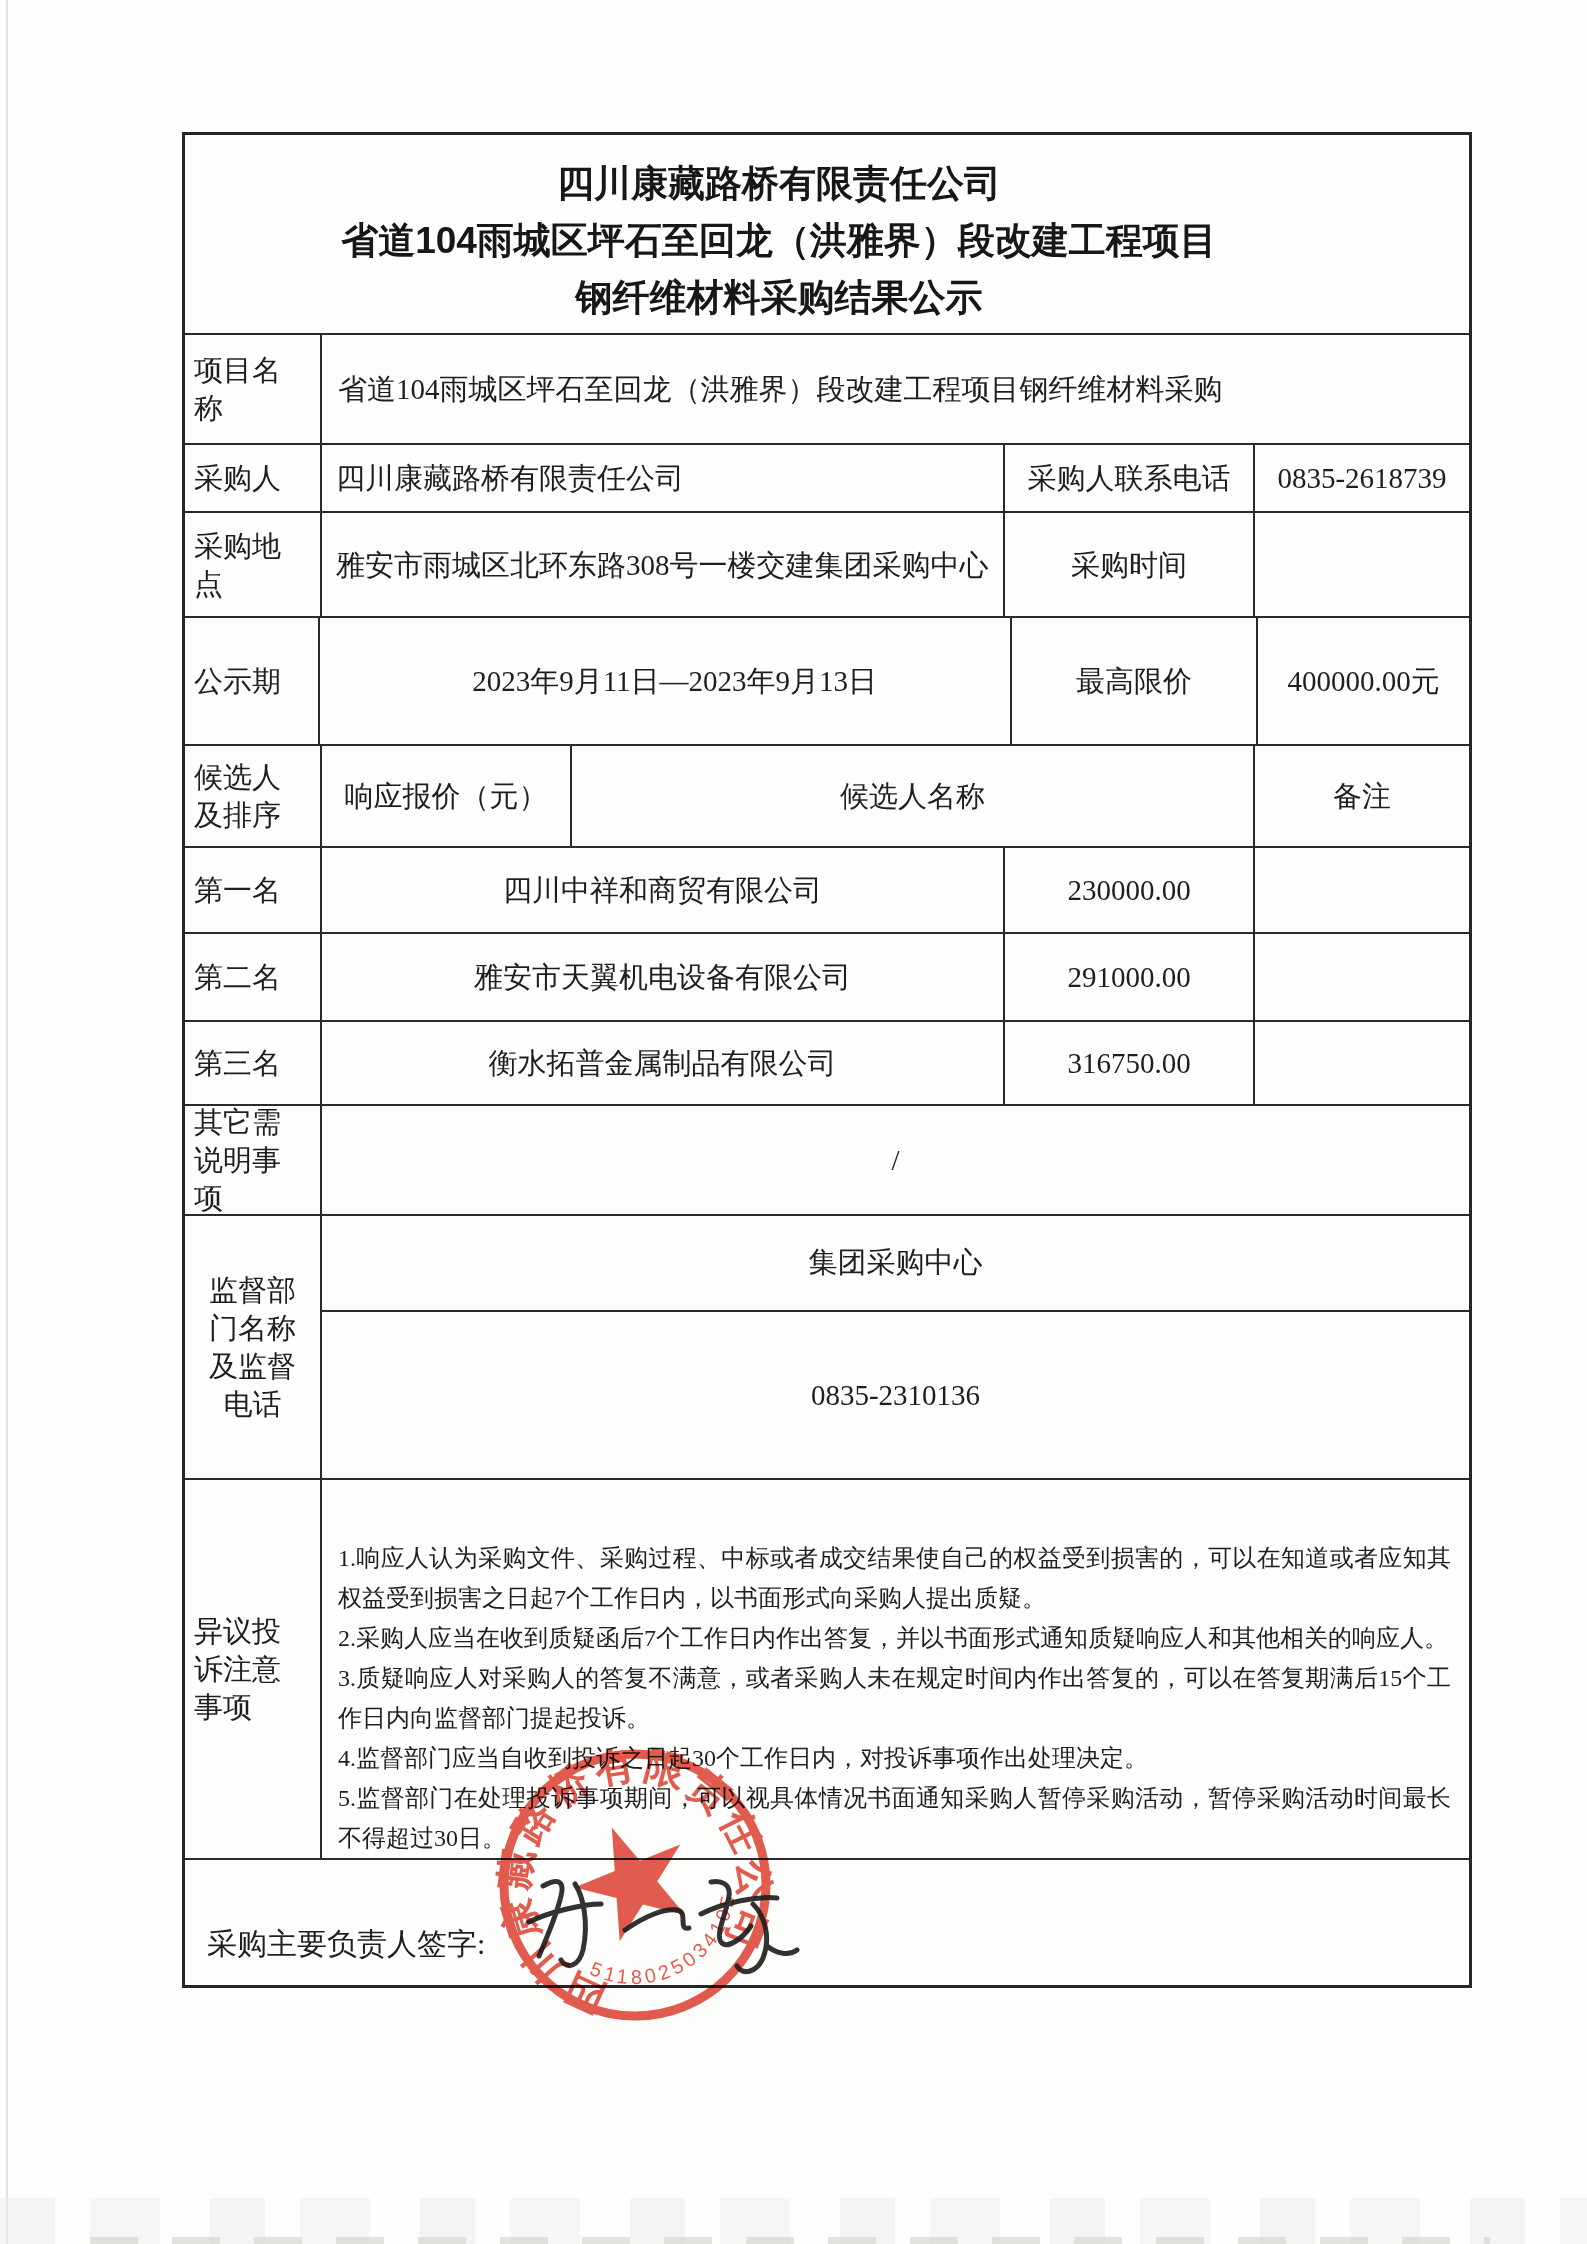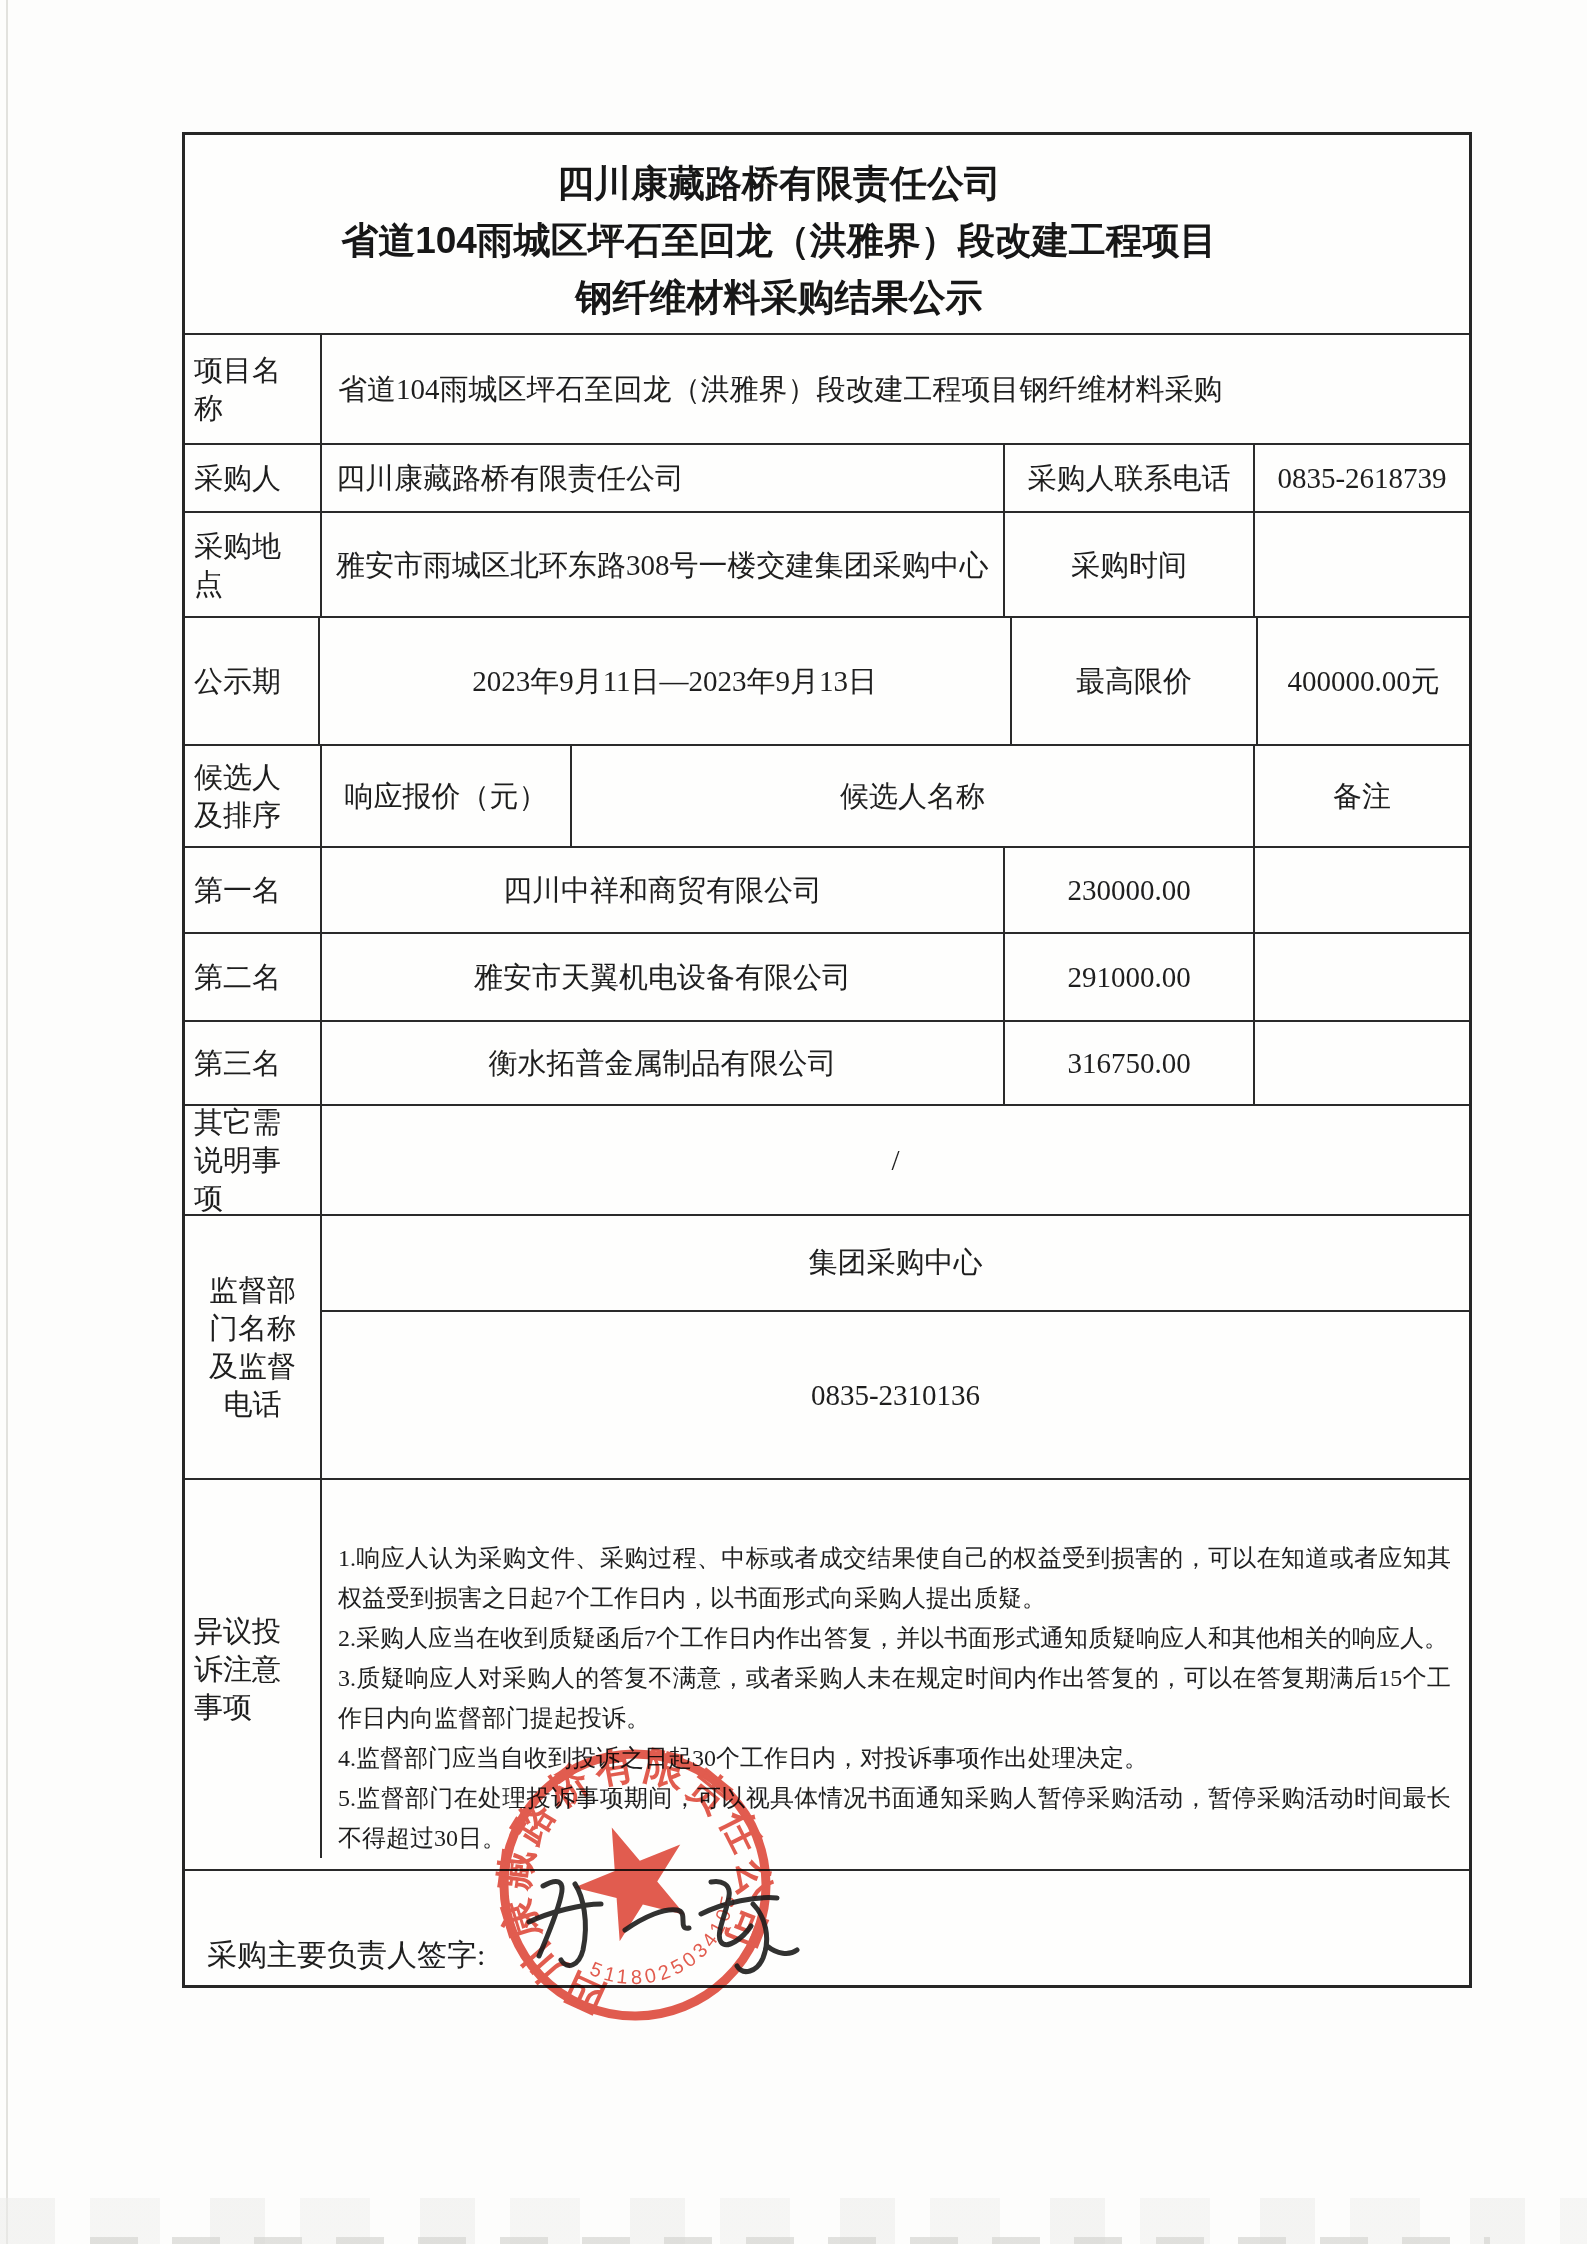--- a/index.html
+++ b/index.html
@@ -31,21 +31,21 @@
   .h-r2{height:68px;}
   .h-r3{height:105px;}
   .h-r4{height:128px;}
   .h-r5{height:102px;}
   .h-r6{height:86px;}
   .h-r7{height:88px;}
   .h-r8{height:84px;}
   .h-r9{height:110px;}
   .h-r10{height:264px;}
   .h-r11{height:380px;}
-  .h-r12{height:171px;margin-top:11px;}
+  .h-r12{height:171px;}
   .title-wrap{width:1160px;margin-left:14px;padding-top:20px;text-align:center;
     font-family:"Liberation Sans","DejaVu Sans",sans-serif;font-weight:bold;
     font-size:37px;line-height:57px;color:#171717;}
   .sup-stack{flex:1;display:flex;flex-direction:column;}
   .sup-a{height:96px;border-bottom:2px solid #2a2a2a;display:flex;align-items:center;justify-content:center;font-size:29px;box-sizing:border-box;}
   .sup-b{flex:1;display:flex;align-items:center;justify-content:center;font-size:29px;}
   .objection-text{flex:1;padding:58px 18px 6px 16px;font-size:24px;line-height:40px;display:block;}
   .objection-text p{margin:0;text-align:justify;}
   .sig-cell{flex:1;display:flex;align-items:center;padding-left:22px;font-size:30px;}
   .stamp{position:absolute;left:485px;top:1735px;width:300px;height:300px;opacity:0.9;mix-blend-mode:multiply;}

